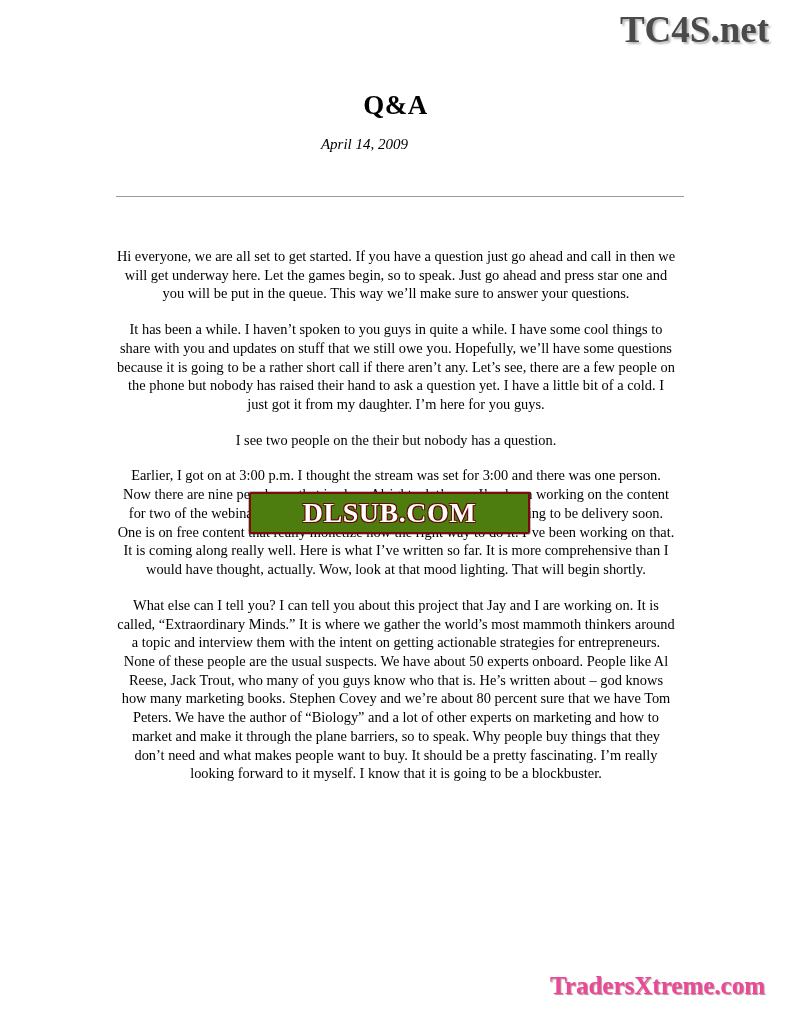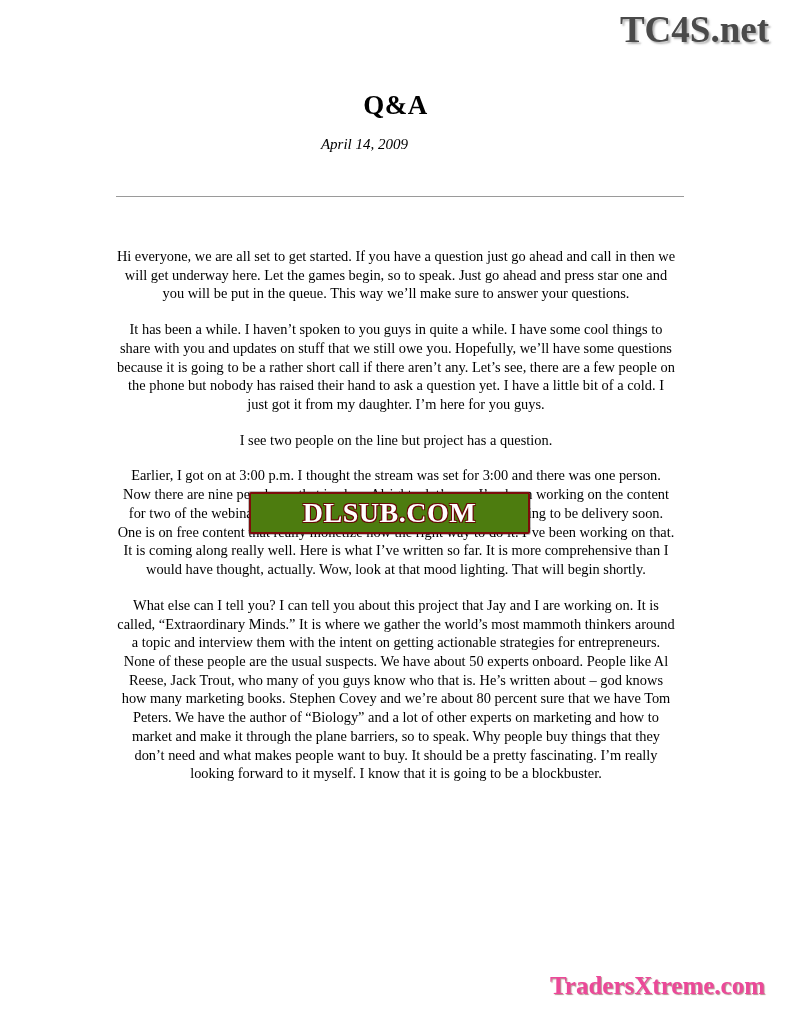--- a/index.html
+++ b/index.html
@@ -133,21 +133,21 @@
   <div class="brand-top">TC4S.net</div>
 
   <div class="doc-title">Q&amp;A</div>
   <div class="doc-date">April 14, 2009</div>
 
   <div class="divider"></div>
 
   <div class="body-text">
     <p>Hi everyone, we are all set to get started. If you have a question just go ahead and call in then we will get underway here. Let the games begin, so to speak. Just go ahead and press star one and you will be put in the queue. This way we’ll make sure to answer your questions.</p>
     <p>It has been a while. I haven’t spoken to you guys in quite a while. I have some cool things to share with you and updates on stuff that we still owe you. Hopefully, we’ll have some questions because it is going to be a rather short call if there aren’t any. Let’s see, there are a few people on the phone but nobody has raised their hand to ask a question yet. I have a little bit of a cold. I just got it from my daughter. I’m here for you guys.</p>
-    <p>I see two people on the line but project has a question.</p>
+    <p>I see two people on the their but nobody has a question.</p>
     <p>Earlier, I got on at 3:00 p.m. I thought the stream was set for 3:00 and there was one person. Now there are nine people, so that is okay. Alrighty, let’s see, I’ve been working on the content for two of the webinars of two of the Saturday streams that we are going to be delivery soon. One is on free content that really monetize how the right way to do it. I’ve been working on that. It is coming along really well. Here is what I’ve written so far. It is more comprehensive than I would have thought, actually. Wow, look at that mood lighting. That will begin shortly.</p>
     <p>What else can I tell you? I can tell you about this project that Jay and I are working on. It is called, “Extraordinary Minds.” It is where we gather the world’s most mammoth thinkers around a topic and interview them with the intent on getting actionable strategies for entrepreneurs. None of these people are the usual suspects. We have about 50 experts onboard. People like Al Reese, Jack Trout, who many of you guys know who that is. He’s written about – god knows how many marketing books. Stephen Covey and we’re about 80 percent sure that we have Tom Peters. We have the author of “Biology” and a lot of other experts on marketing and how to market and make it through the plane barriers, so to speak. Why people buy things that they don’t need and what makes people want to buy. It should be a pretty fascinating. I’m really looking forward to it myself. I know that it is going to be a blockbuster.</p>
   </div>
 
   <div class="watermark-mid">
     <span class="wm-text">DLSUB.COM</span>
   </div>
 
   <div class="brand-bottom">TradersXtreme.com</div>
 

